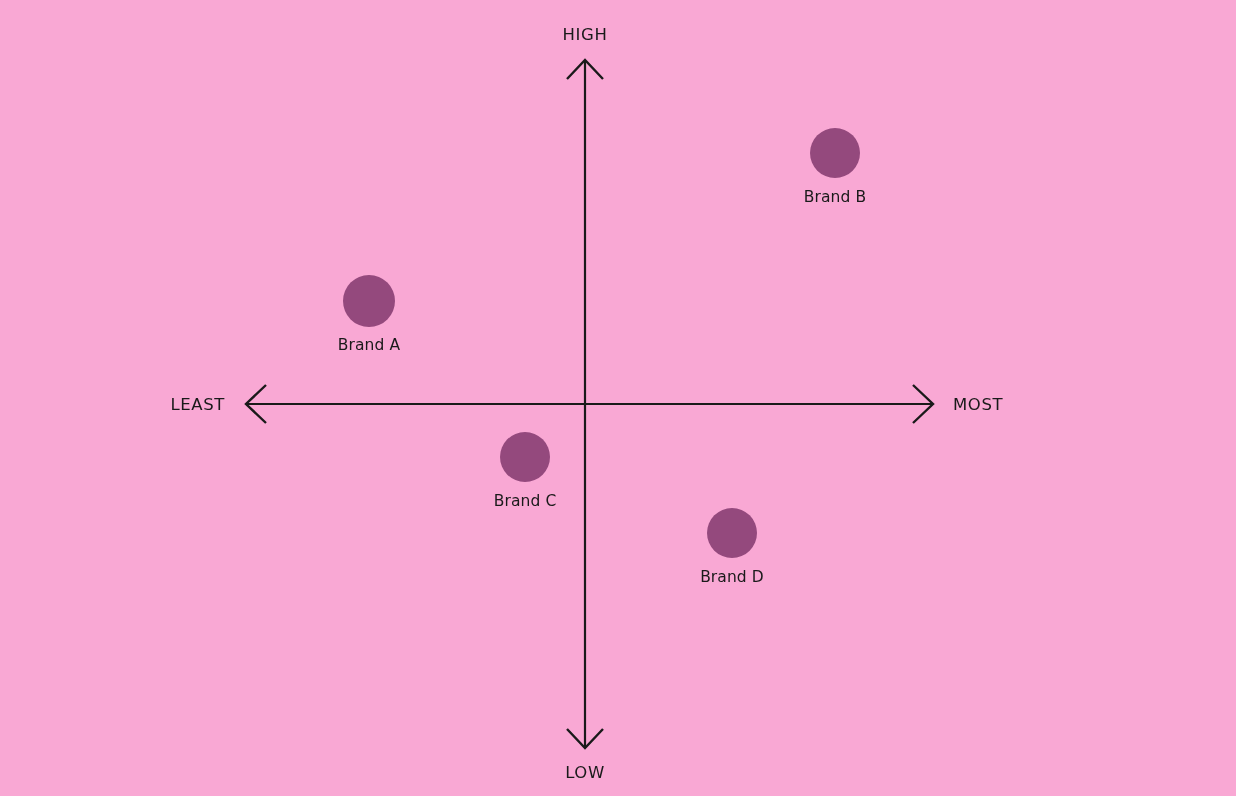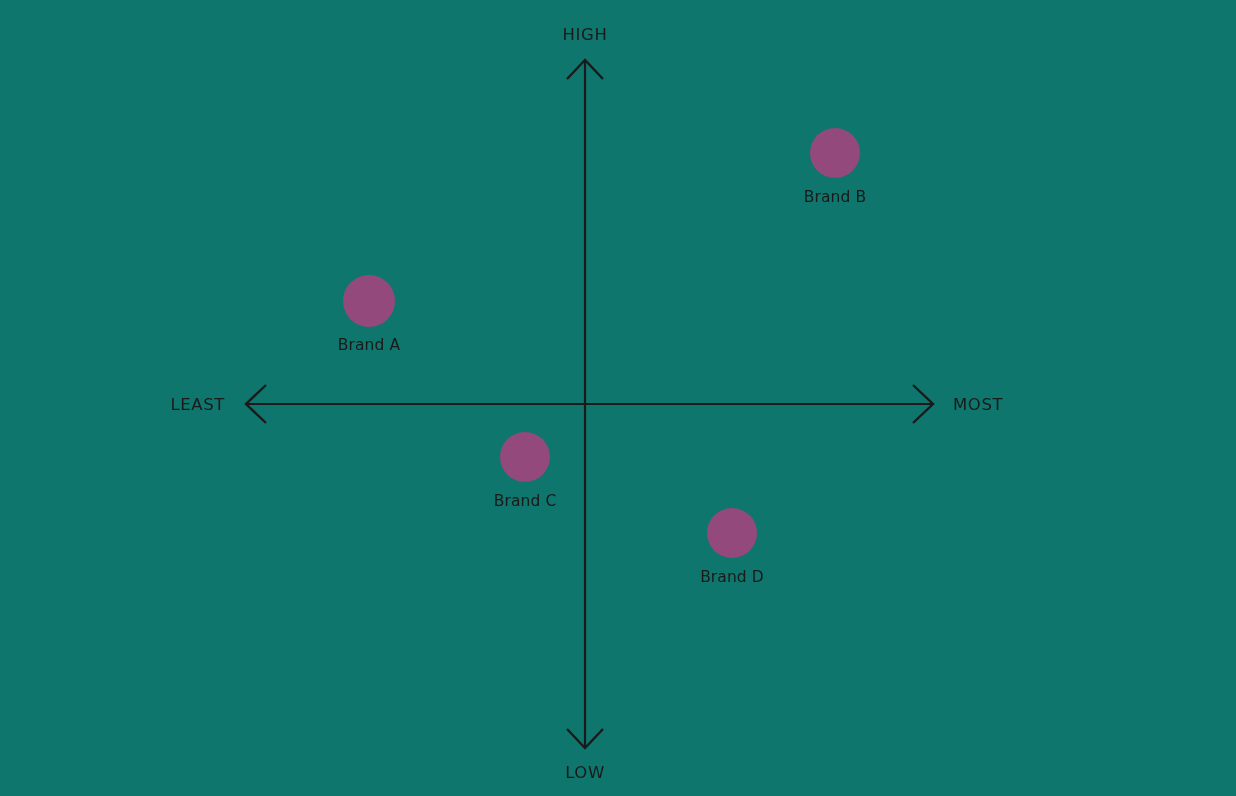--- a/index.html
+++ b/index.html
@@ -7,21 +7,21 @@
     padding: 0;
     background: #ffffff;
   }
   body {
     font-family: "DejaVu Sans", "Liberation Sans", sans-serif;
   }
   #canvas {
     position: relative;
     width: 1236px;
     height: 796px;
-    background: #0f766e;
+    background: #f9a8d4;
     overflow: hidden;
   }
   #map-svg {
     position: absolute;
     left: 0;
     top: 0;
     width: 1236px;
     height: 796px;
   }
   .axis-line {

